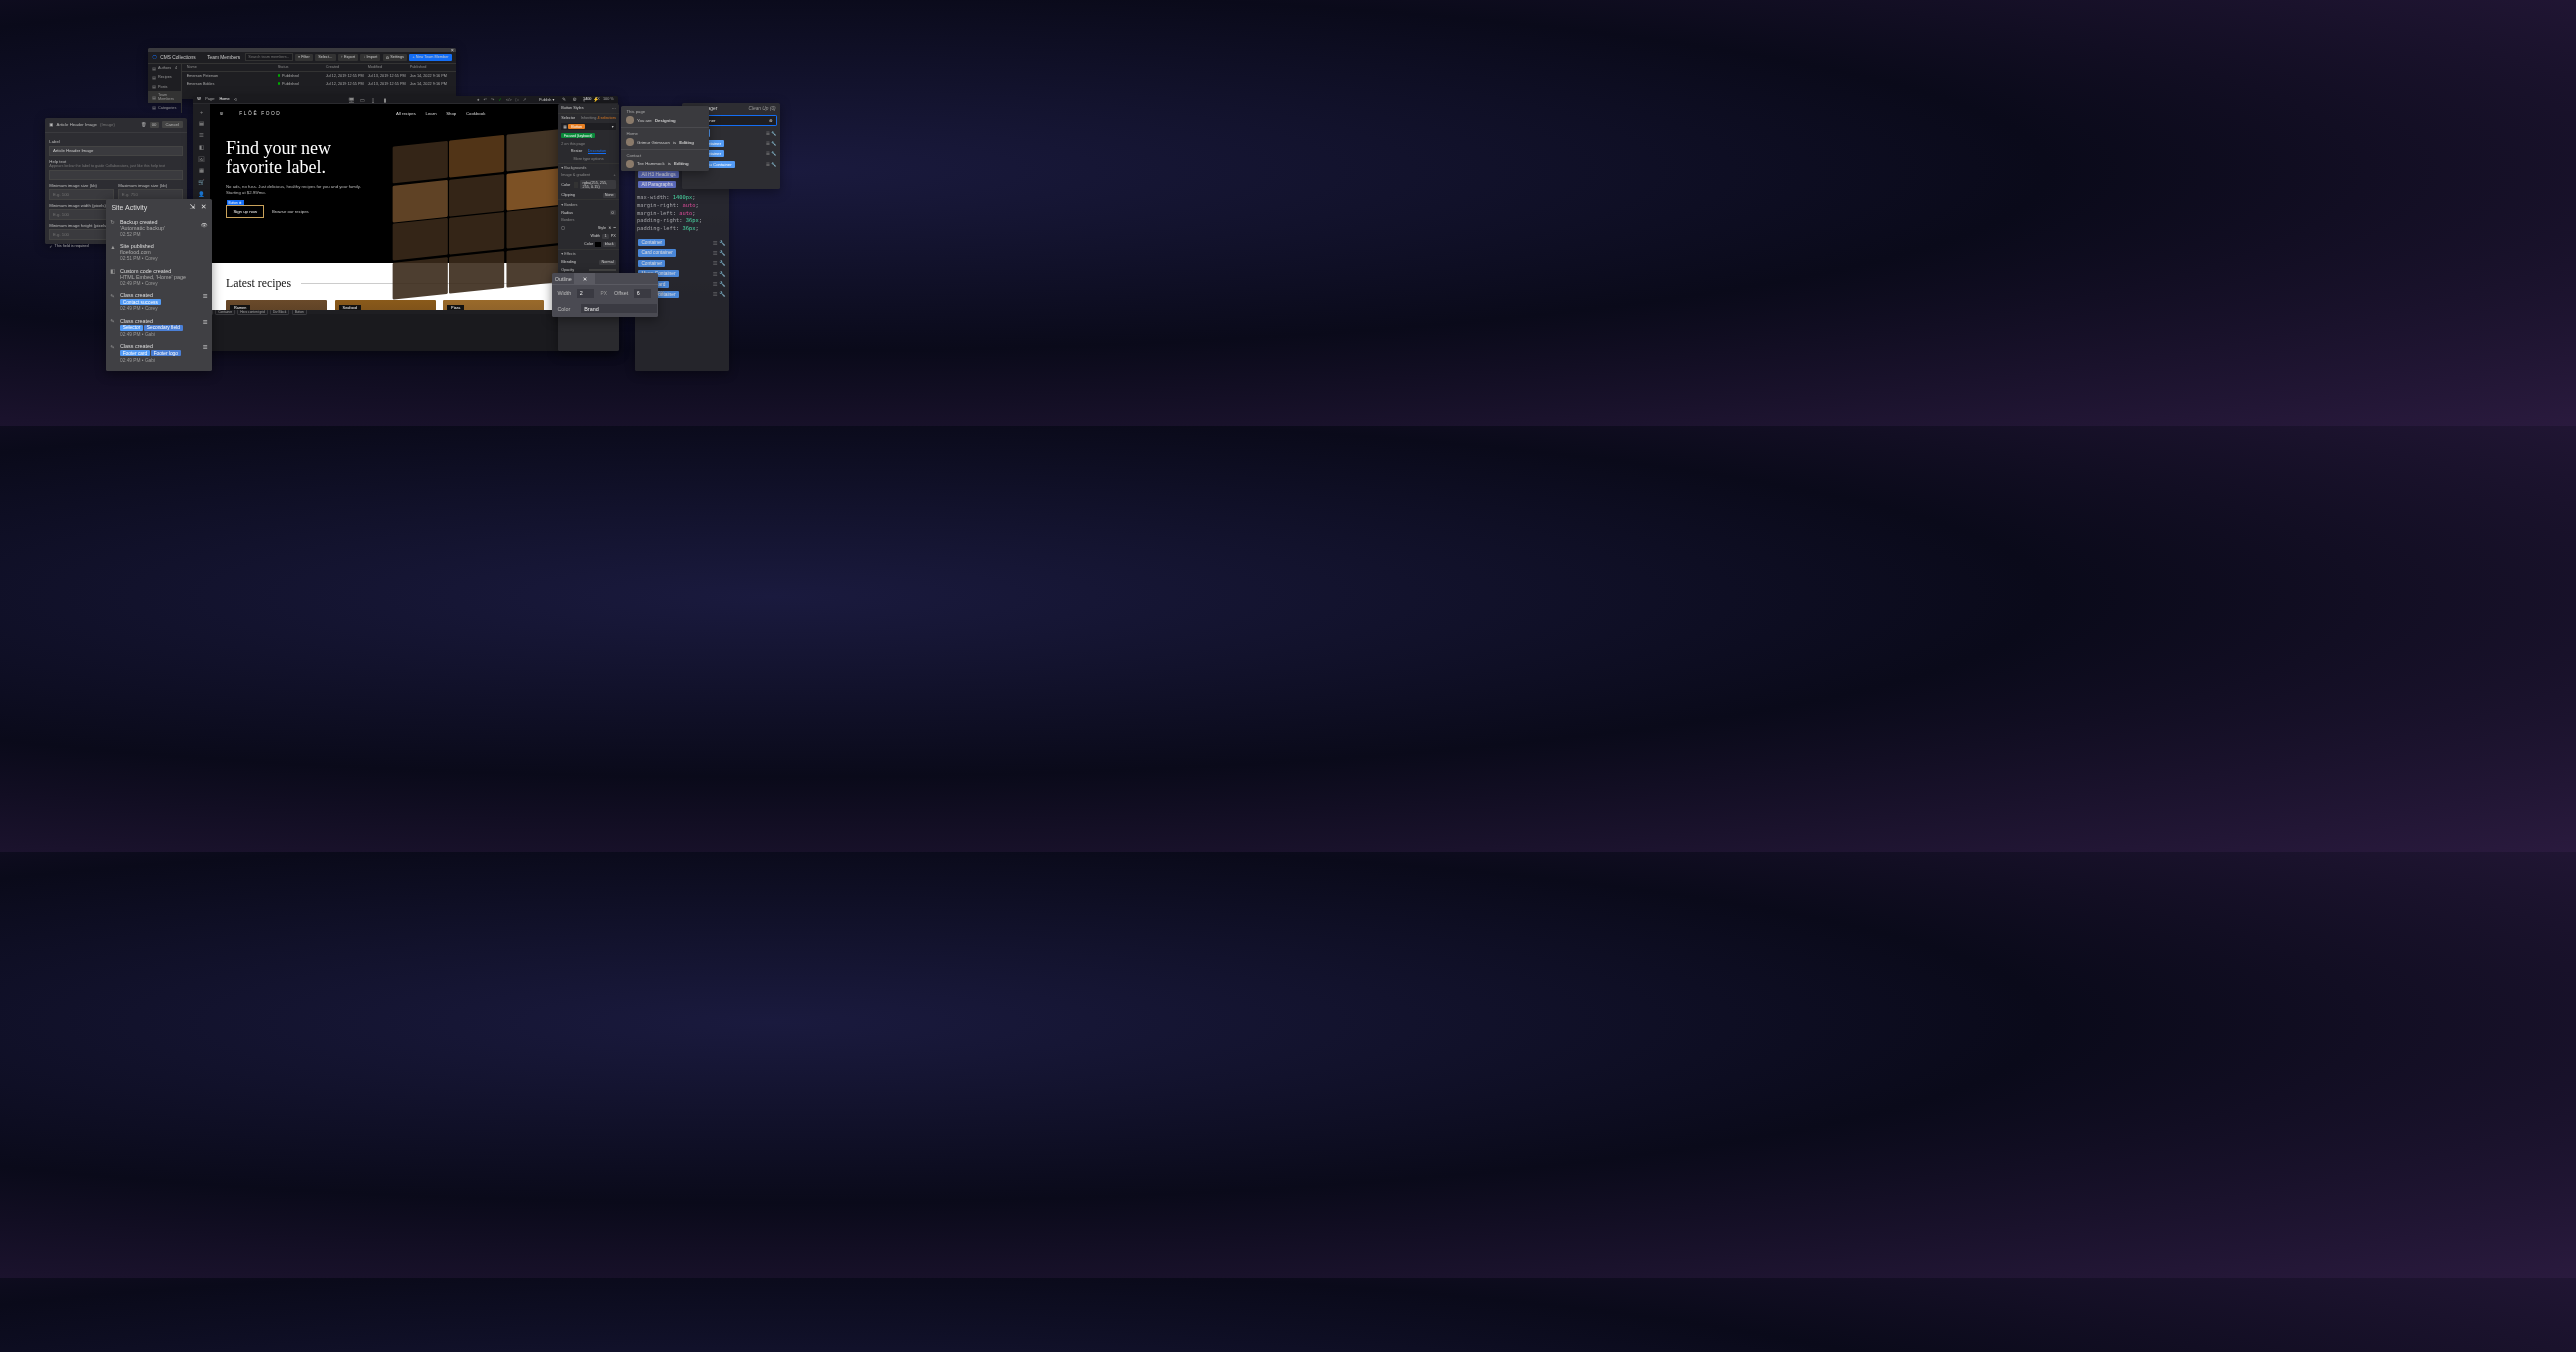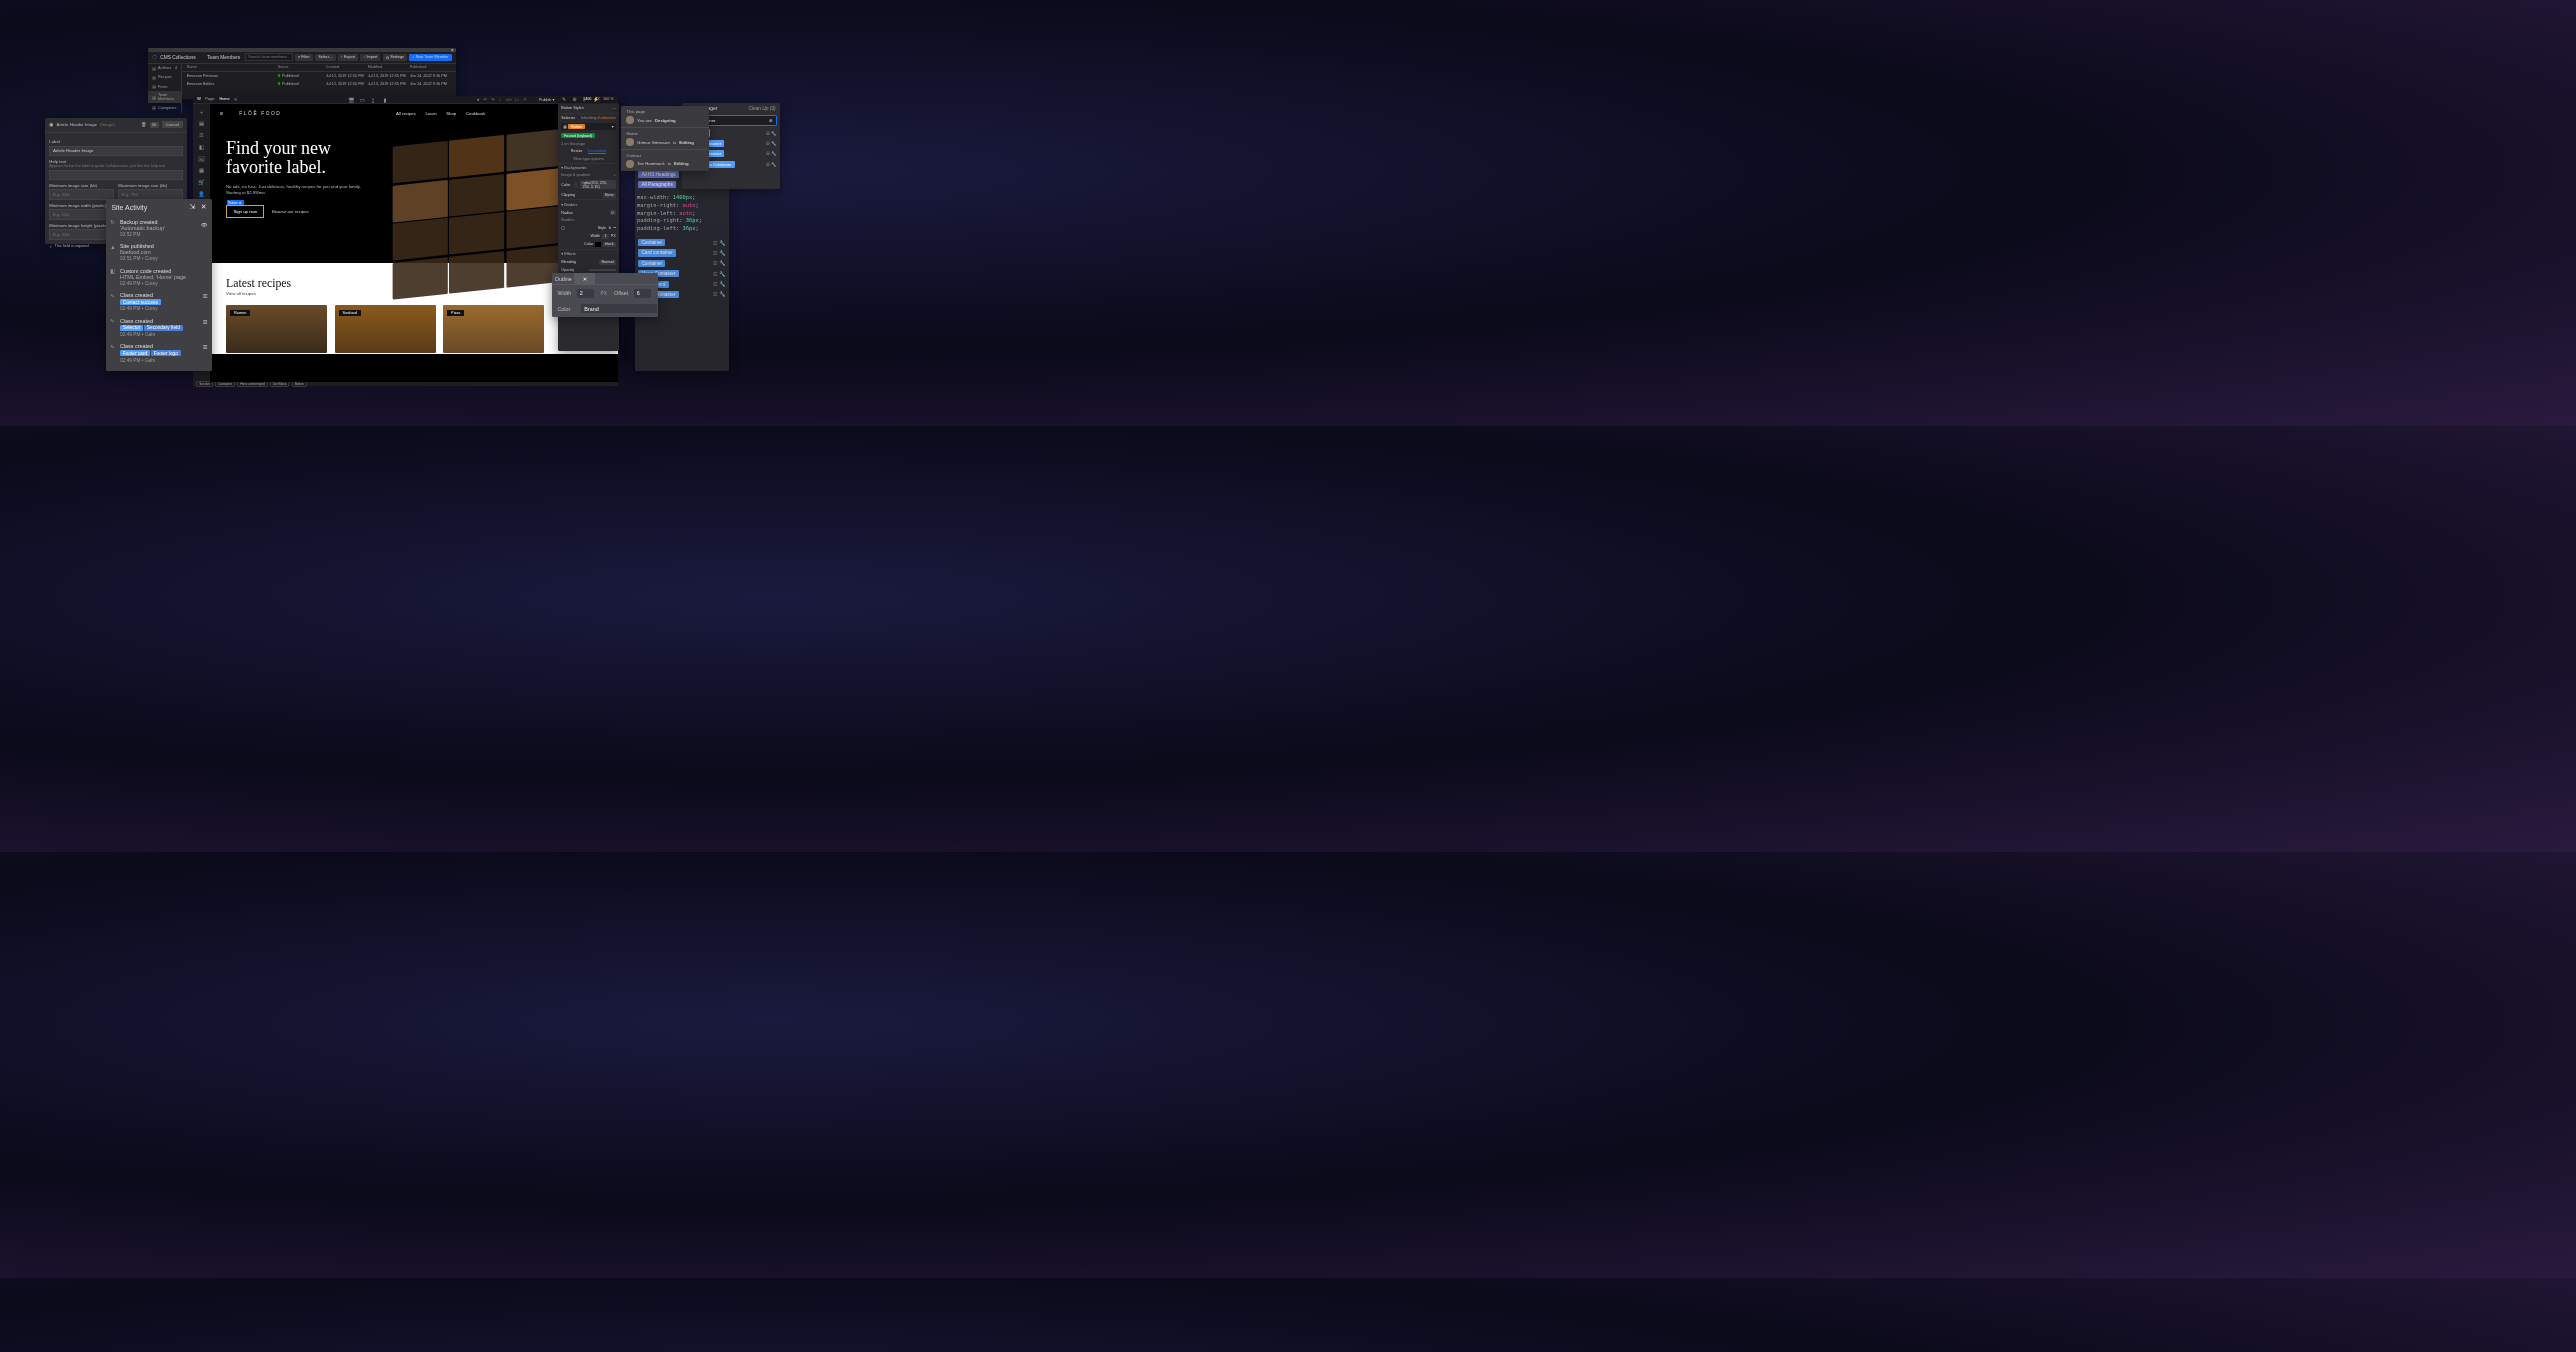--- a/index.html
+++ b/index.html
@@ -53,41 +53,41 @@
 .sa-meta { font-size: 5.4px; color: #aaa; }
 .sa-time { font-size: 4.8px; color: #999; margin-top:1.1px;}
 .tag { display:inline-block; background:#539bf5; color:#fff; padding:0.5px 2.7px; border-radius:1.1px; font-size:4.8px; margin:1.1px 1.1px 0 0;}
 .tag.alt { background:#4a7fd6; }
 
 
 .dz { left: 193px; top: 96px; width: 425px; height: 255px; background: #1a1a1e; z-index: 10; }
 .dz-top { height: 7.5px; display:flex; align-items:center; padding:0 4.3px; gap:4.3px; font-size:3.8px; color:#aaa; border-bottom:0.5px solid #2a2a2e;}
 .dz-top .canvas-info{margin-left:auto; display:flex; gap:3.2px;}
 .dz-top .pxval{color:#eee;}
-.dz-body { display:flex; height: 278px; }
+.dz-body { display:flex; height: 206px; }
 .dz-rail { width: 17px; background:#1e1e22; display:flex; flex-direction:column; gap:2.1px; padding:3.2px 0; align-items:center; }
 .dz-rail-ico { width:9.7px; height:9.7px; display:flex; align-items:center; justify-content:center; color:#888; }
 .dz-canvas { flex:1; background:#000; position:relative; overflow:hidden; }
 .site-nav { height:19.3px; display:flex; align-items:center; padding:0 9.7px; gap:16px; color:#ddd; font-size:4.3px; }
 .site-nav .brand { font-size:4.8px; letter-spacing:1.6px; }
 .site-nav .mlinks{ display:flex; gap:9.7px; margin-left:auto; margin-right: 123px;}
 .hero { position:relative; height:140px; display:flex; }
 .hero-text { width: 54%; padding: 16px 0 0 16px; }
 .hero-h1 { font-family: Georgia, serif; color:#fff; font-size: 18px; line-height:1.05; font-weight: 500;}
 .hero-p { color:#bbb; font-size:4.3px; margin-top:7.5px; max-width:140px; line-height:1.4;}
 .hero-btns { margin-top:8.6px; display:flex; gap:7.5px; align-items:center;}
 .hero-btn { padding:3.2px 6.4px; border:0.5px solid #c9a25a; color:#fff; font-size:4.3px; position:relative;}
 .btn-selected { position:absolute; top:-5.4px; left:-0.5px; background:#146ef5; color:#fff; font-size:3.2px; padding:0.5px 2.1px;}
 .hero-link { color:#ccc; font-size:4.3px; }
 .hero-grid { position:absolute; right:0; top:0; width:48%; height:100%; display:grid; grid-template-columns:repeat(4,1fr); grid-auto-rows:32px; gap:1.6px; transform: skewY(-6deg) scale(1.15); transform-origin: top right; opacity:0.9;}
 .hero-grid > div { background:#3a2a1a; border-radius:1.1px; }
 .hero-grid > div:nth-child(2){background:#5a3a1a;} .hero-grid > div:nth-child(3){background:#4a3a2a;}
 .hero-grid > div:nth-child(5){background:#6a4a2a;} .hero-grid > div:nth-child(7){background:#8a5a2a;}
 .latest { background:#fff; color:#111; padding: 13px 16px; height:91px;}
-.latest-head { display:flex; align-items:flex-start;flex-direction:column; }
+.latest-head { display:flex; align-items:center; }
 .latest-title { font-family:Georgia,serif; font-size:11.8px; }
 .latest-line { flex:1; height:0.5px; background:#ccc; margin:0 9.7px;}
 .latest-link { font-size:4.3px; color:#333;}
 .recipe-grid { display:flex; gap:7.5px; margin-top:9.7px; }
 .recipe { width:101px; height:48px; background:#4a3a2a; border-radius:1.1px; position:relative;}
 .recipe:nth-child(1){background:linear-gradient(#6a4a2a,#3a2a1a);}
 .recipe:nth-child(2){background:linear-gradient(#8a5a1a,#5a3a1a);}
 .recipe:nth-child(3){background:linear-gradient(#9a6a2a,#6a4a2a);}
 .recipe-lbl { position:absolute; top:4.3px; left:4.3px; background:#111; color:#fff; padding:1.1px 3.8px; font-size:3.8px;}
 .dz-crumbs { height:4.8px; display:flex; gap:2.1px; padding:0 3.2px; align-items:center; font-size:3.2px; background:#1e1e22; color:#aaa;}

